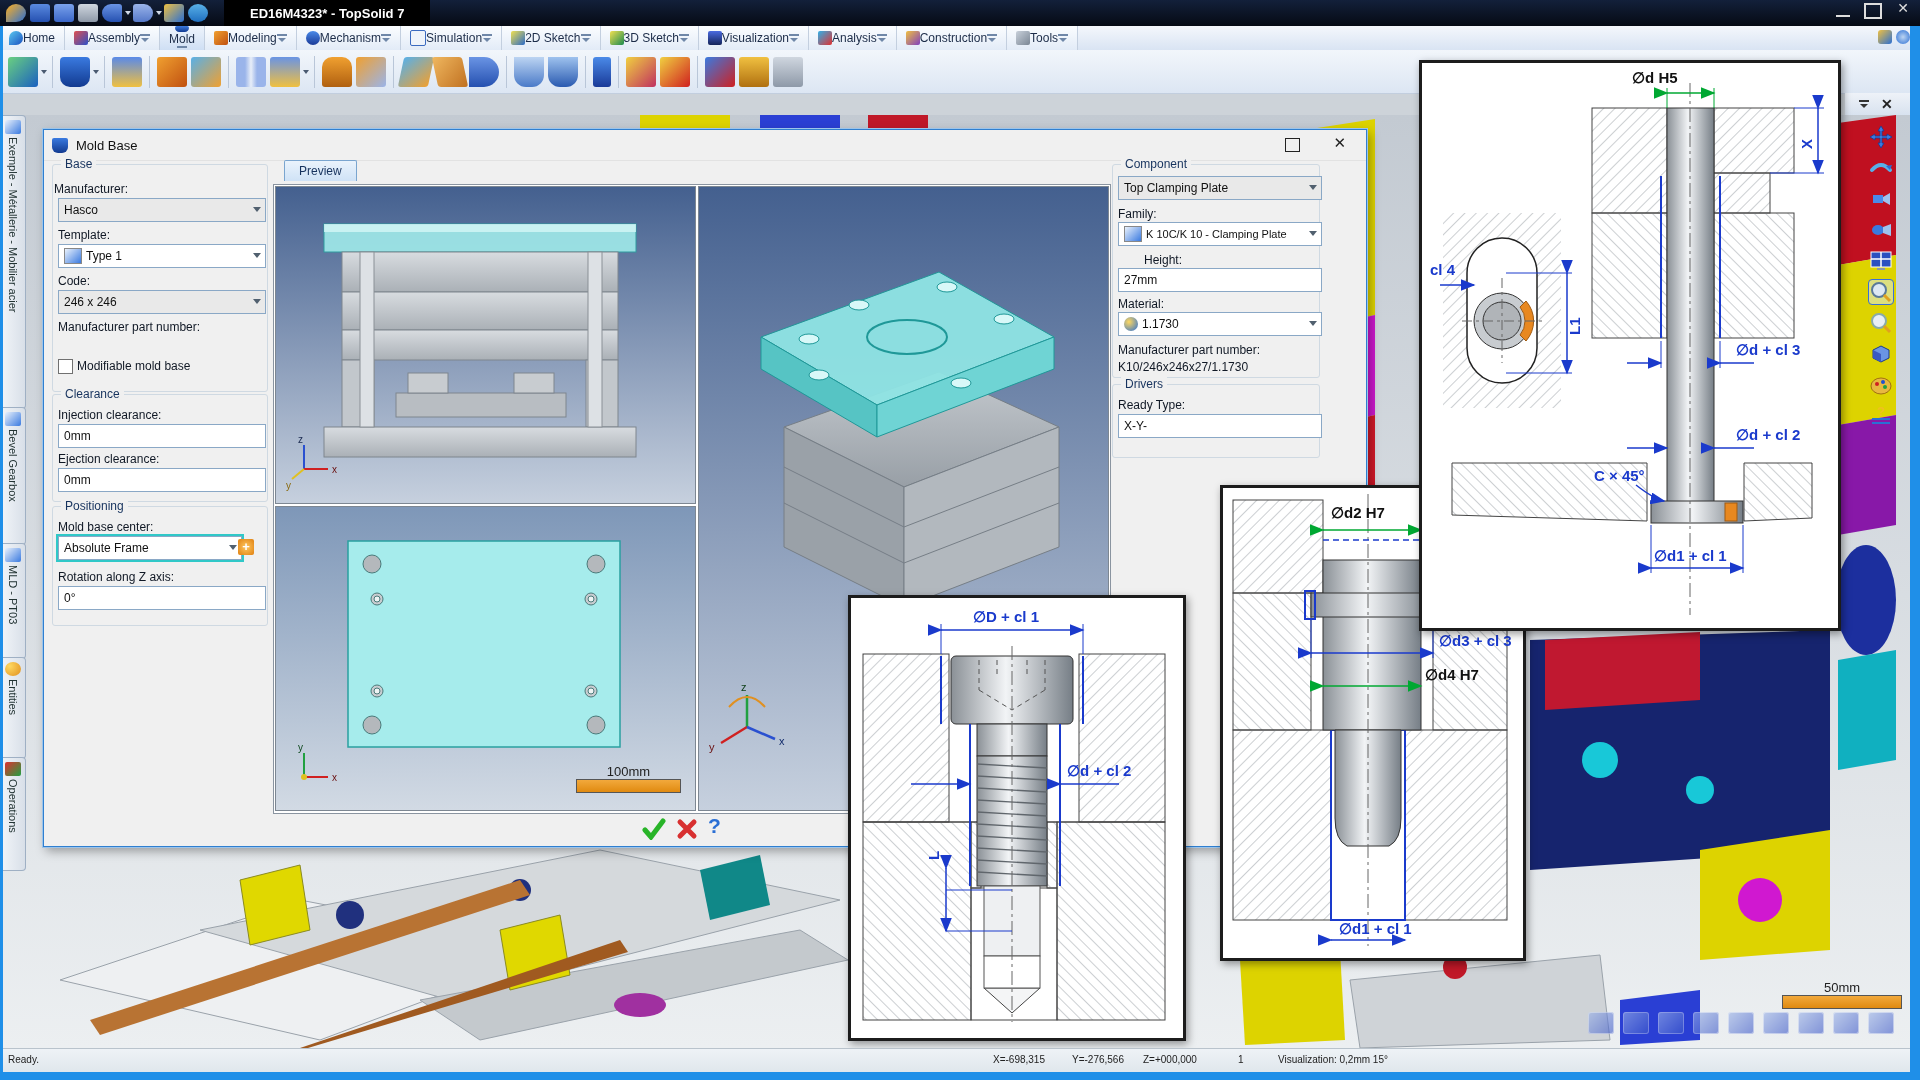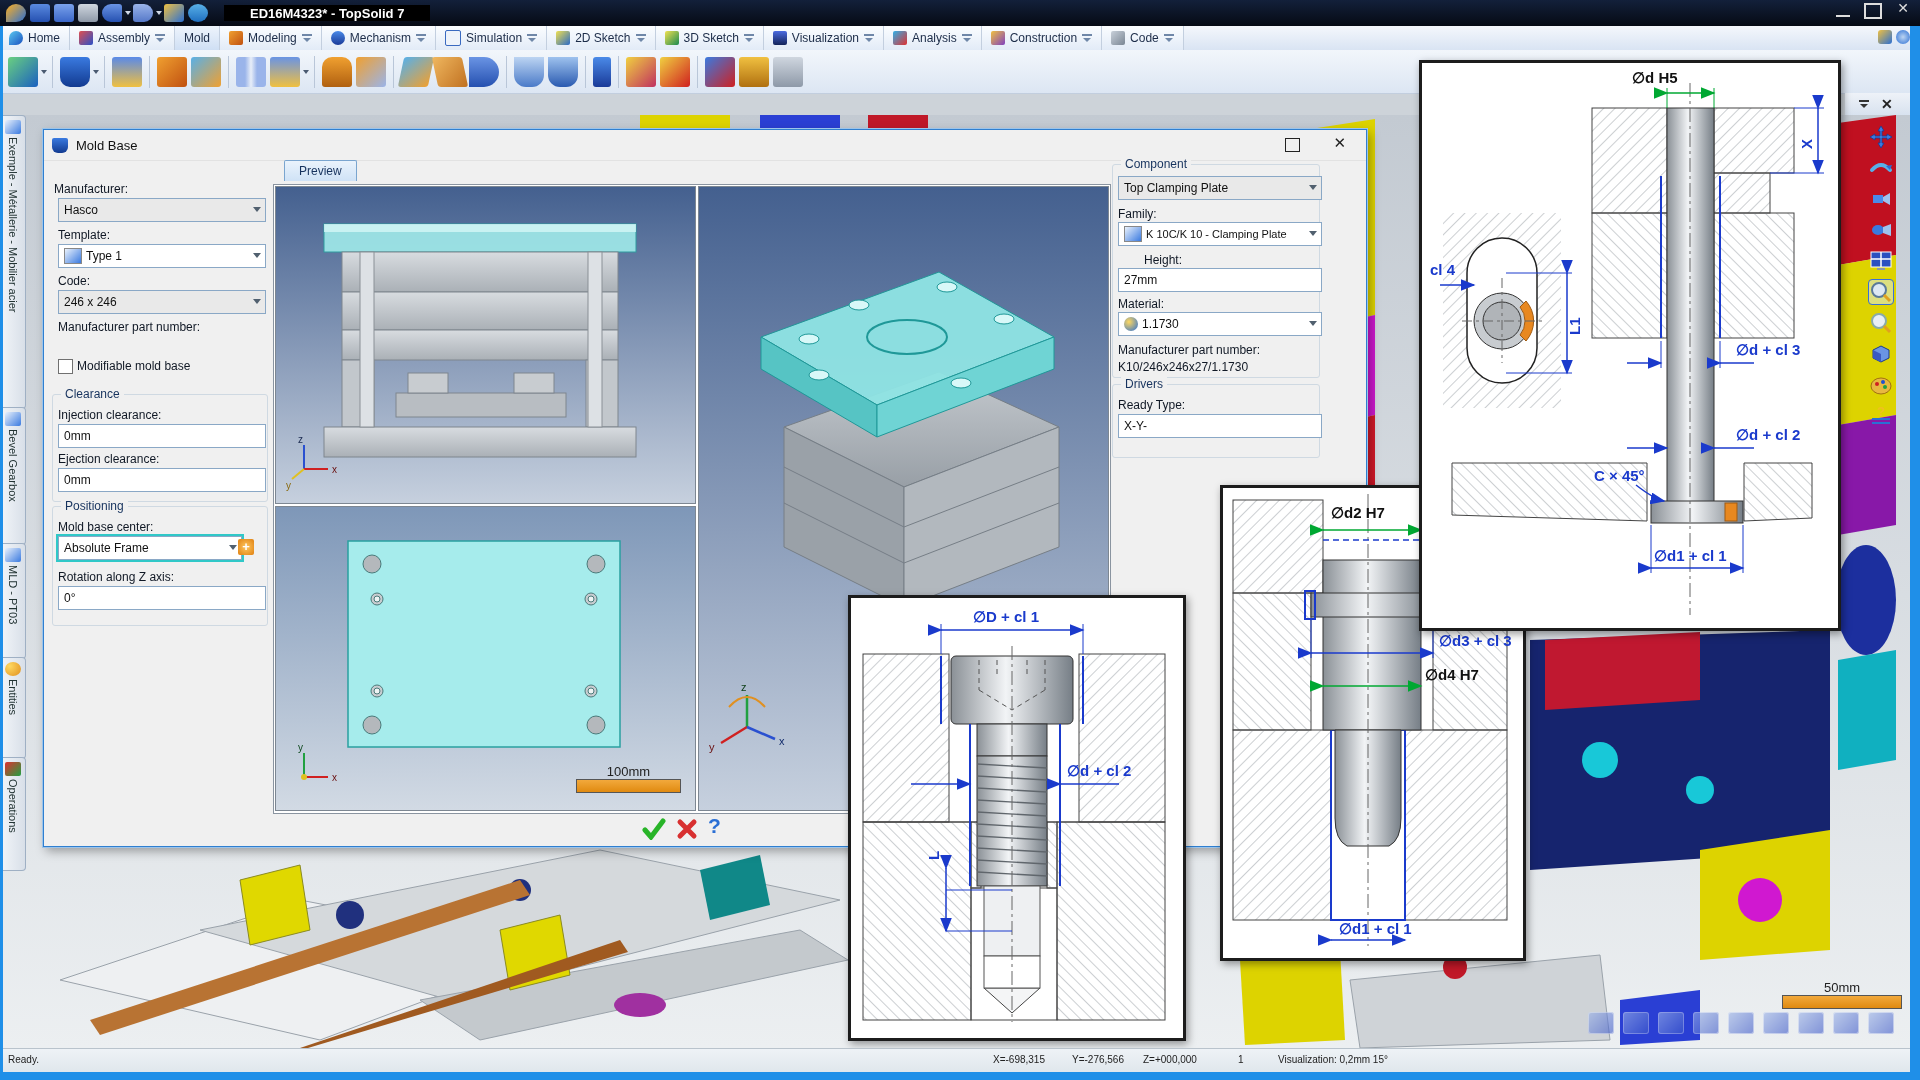--- a/index.html
+++ b/index.html
@@ -2,26 +2,26 @@
 <html><head>
 <meta charset="utf-8">
 <style>
   html,body{margin:0;padding:0;background:#333;}
   #app{position:relative;width:1920px;height:1080px;overflow:hidden;
        font-family:"Liberation Sans",sans-serif;background:#cdd3d9;}
   .abs{position:absolute;}
   
   .titlebar{left:0;top:0;width:1920px;height:26px;background:linear-gradient(#13203a,#060a14);display:flex;align-items:center;}
   .qa-icon{width:20px;height:18px;margin:0 2px;border-radius:3px;display:flex;align-items:center;justify-content:center;font-size:12px;color:#fff;}
-  .title-tab{background:#000;color:#fff;font-weight:bold;font-size:13px;height:16px;display:flex;align-items:center;padding:0 26px;margin-left:14px;}
+  .title-tab{background:#000;color:#fff;font-weight:bold;font-size:13px;height:26px;display:flex;align-items:center;padding:0 26px;margin-left:14px;}
   .win-btns{position:absolute;right:10px;top:3px;display:flex;gap:14px;}
   .win-glyph{width:14px;height:12px;position:relative;}
   
   .ribbon{left:0;top:26px;width:1920px;height:24px;background:linear-gradient(#f4f7fc,#d9e4f3);display:flex;align-items:stretch;border-bottom:1px solid #b8c6da;}
-  .rtab{display:flex;align-items:center;gap:5px;padding:0 9px;font-size:12px;color:#1c2c48;border-right:1px solid #c3cfdf;background:linear-gradient(#fbfdff,#e2ebf7);cursor:default;}
+  .rtab{display:flex;align-items:center;padding:0 9px;font-size:12px;color:#1c2c48;border-right:1px solid #c3cfdf;background:linear-gradient(#fbfdff,#e2ebf7);cursor:default;}
   .rtab .chev{width:10px;height:8px;position:relative;}
   .rtab .chev:before{content:"";position:absolute;left:0;top:0;width:10px;height:2px;background:#6f87a8;}
   .rtab .chev:after{content:"";position:absolute;left:1px;top:4px;border-left:4px solid transparent;border-right:4px solid transparent;border-top:4px solid #6f87a8;}
   .rtab.active{background:linear-gradient(#eef4fc,#cfdff4);flex-direction:column;}
   .ric{width:14px;height:14px;border-radius:2px;}
   
   .toolbar{left:0;top:50px;width:1920px;height:43px;background:linear-gradient(#f2f6fb,#dce6f3);display:flex;align-items:center;padding-left:6px;border-bottom:1px solid #c2cede;}
   .tbi{width:30px;height:30px;margin:0 2px;border-radius:3px;}
   .tsep{width:1px;height:32px;background:#b9c6d8;margin:0 5px;}
   .ddm{width:0;height:0;border-left:3px solid transparent;border-right:3px solid transparent;border-top:4px solid #4a5a70;margin-left:1px;}
@@ -189,21 +189,21 @@
         <span>Analysis</span>
         <span class="chev"></span>
       </div>
     <div class="rtab">
         <span class="ric" style="background:linear-gradient(135deg,#f0c040,#8040c0);"></span>
         <span>Construction</span>
         <span class="chev"></span>
       </div>
     <div class="rtab">
         <span class="ric" style="background:linear-gradient(135deg,#c8d0da,#7a8694);"></span>
-        <span>Code</span>
+        <span>Tools</span>
         <span class="chev"></span>
       </div>
     <div style="flex:1"></div>
     <div class="ric" style="margin:4px;background:linear-gradient(135deg,#f0c040,#2a6fd4);border-radius:3px;"></div>
     <div class="ric" style="margin:4px 10px 4px 0;background:radial-gradient(#bcd4f2,#2a6fd4);border-radius:50%;"></div>
   </div>
 
   <div class="abs toolbar">
     <div class="tbi" style="background:linear-gradient(135deg,#6ad080,#1a60c0);"></div>
       <div class="ddm"></div>
@@ -335,20 +335,23 @@
   </div>
 
   <div class="abs dialog">
     <div class="dlg-head">
       <span class="ric" style="margin-left:8px;width:16px;height:15px;background:linear-gradient(#3a7ae0,#123a90);border-radius:2px 2px 6px 6px;"></span>
       <span class="dlg-title">Mold Base</span>
       <div style="position:absolute;right:66px;top:8px;width:13px;height:12px;border:1.5px solid #222;"></div>
       <div style="position:absolute;right:20px;top:4px;font-size:15px;color:#222;">✕</div>
     </div>
 
+    <div class="grp" style="left:8px;top:34px;width:214px;height:226px;">
+      <span class="grp-title">Base</span>
+    </div>
     <span class="lbl" style="left:10px;top:52px;text-align:right;">Manufacturer:</span>
     <div class="fld gray" style="left:14px;top:68px;width:196px;">
         <span>Hasco</span>
         <span class="combo-arrow"></span>
       </div>
     <span class="lbl" style="left:14px;top:98px;">Template:</span>
     <div class="fld" style="left:14px;top:114px;width:196px;">
         <span class="mini-ic" style="background:linear-gradient(135deg,#eaf2fc,#3a7ae0);border:1px solid #888;"></span>
         <span>Type 1</span>
         <span class="combo-arrow"></span>

